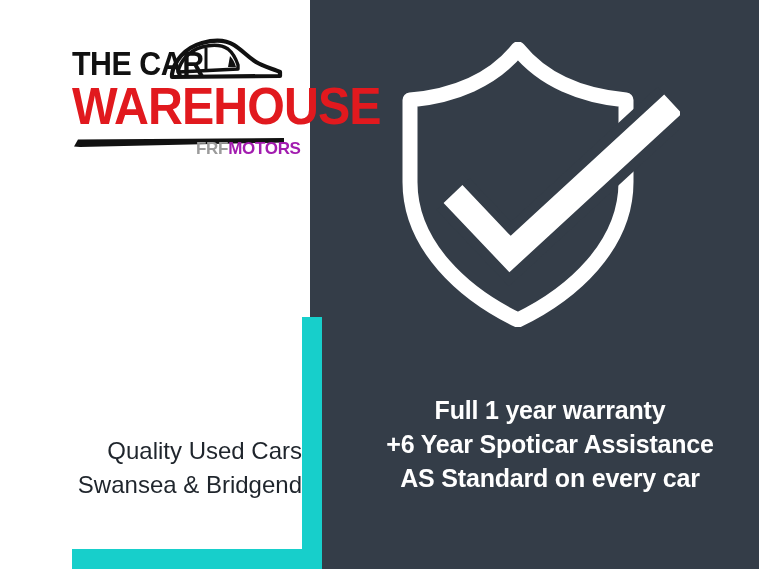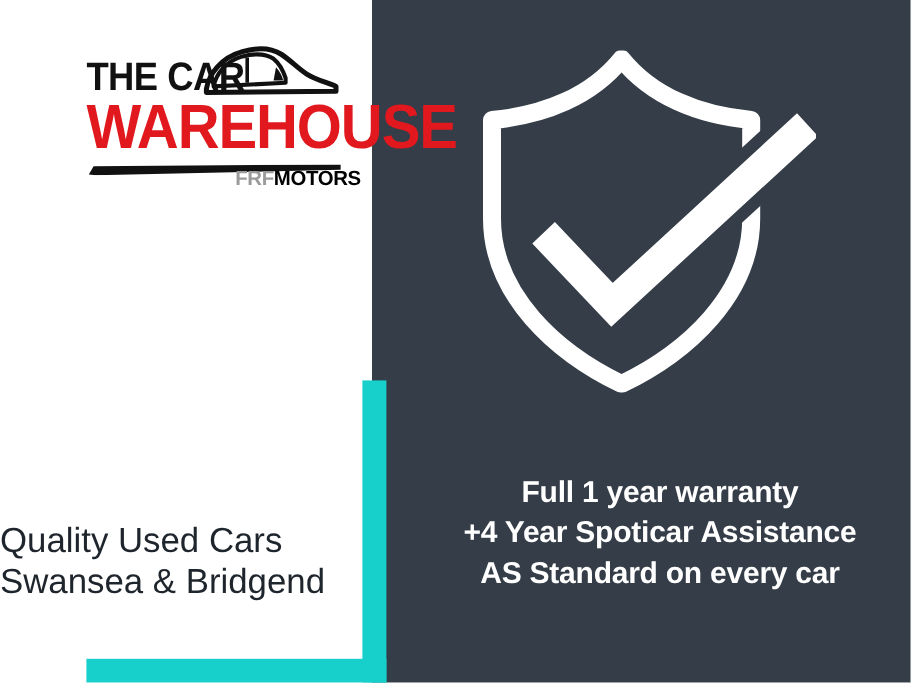--- a/index.html
+++ b/index.html
@@ -113,31 +113,31 @@
     left: 112px;
     top: 104px;
     font-family: "Liberation Sans", sans-serif;
     font-weight: bold;
     font-size: 17px;
     line-height: 18px;
     letter-spacing: -0.3px;
     white-space: nowrap;
   }
   .logo-sub .frf { color: #9b9b9b; margin-left: 12px; }
-  .logo-sub .motors { color: #000000; }
+  .logo-sub .motors { color: #a21caf; }
 
   
   .tagline {
     position: absolute;
     left: 0;
     top: 434px;
     width: 302px;
-    text-align: left;
-    font-family: "Liberation Sans", sans-serif;
-    font-size: 29px;
+    text-align: right;
+    font-family: "Liberation Sans", sans-serif;
+    font-size: 24px;
     line-height: 34px;
     color: #1f252c;
   }
   .tagline div { white-space: nowrap; }
 
   
   .shield-wrap {
     position: absolute;
     left: 390px;
     top: 42px;
@@ -216,17 +216,17 @@
       <path d="M63 152 L120 212 L283 62" fill="none" stroke="#343d48" stroke-width="46" stroke-linejoin="miter" stroke-linecap="butt"></path>
       <path d="M63 152 L120 212 L283 62" fill="none" stroke="#ffffff" stroke-width="26" stroke-linejoin="miter" stroke-linecap="butt"></path>
     </svg>
   </div>
 
   <div class="accent-vertical"></div>
   <div class="accent-horizontal"></div>
 
   <div class="headline">
     <div>Full 1 year warranty</div>
-    <div>+4 Year Spoticar Assistance</div>
+    <div>+6 Year Spoticar Assistance</div>
     <div>AS Standard on every car</div>
   </div>
 
 </div>
 
 </body></html>

